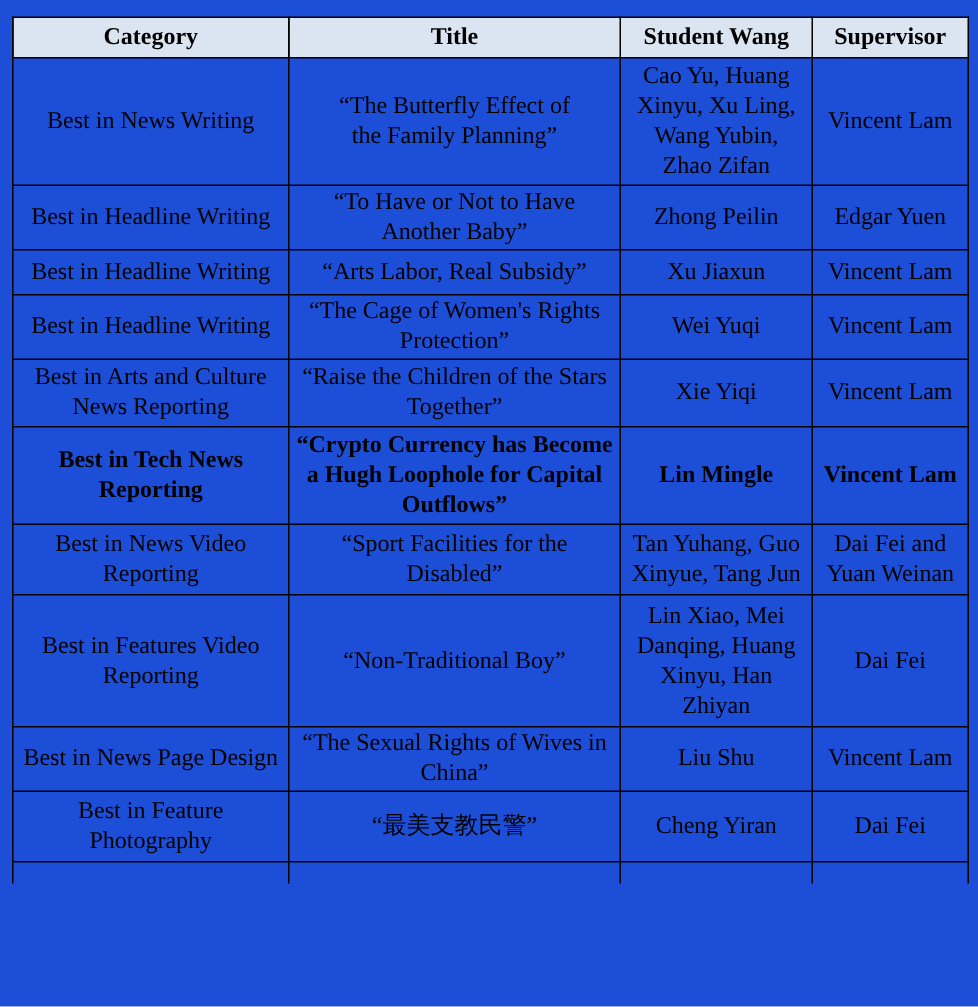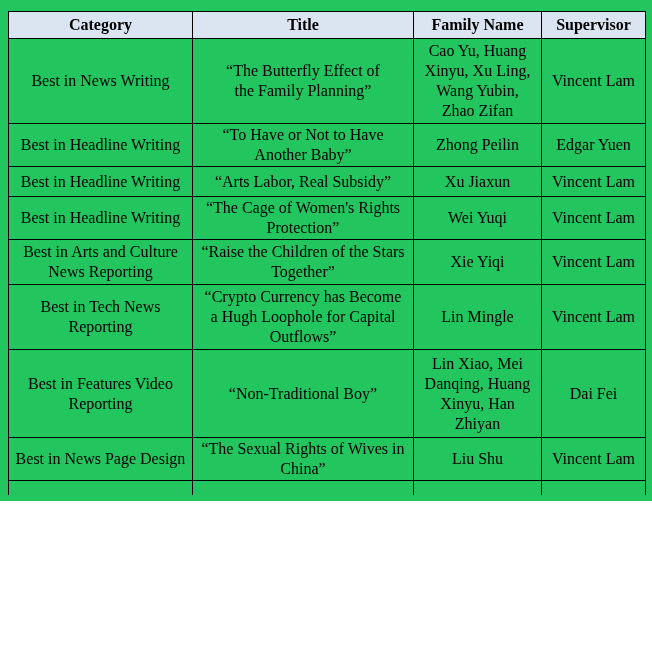--- a/index.html
+++ b/index.html
@@ -3,23 +3,23 @@
 <meta charset="utf-8">
 <style>
   html, body {
     margin: 0;
     padding: 0;
     background: #ffffff;
   }
   .page {
     position: relative;
     width: 652px;
-    height: 501px;
+    height: 671px;
     overflow: hidden;
-    background: #22c55e;
+    background: #1d4ed8;
     font-family: "Liberation Serif", serif;
     color: #000000;
   }
   table.awards {
     position: absolute;
     left: 8px;
     top: 11px;
     width: 637px;
     border-collapse: collapse;
     table-layout: fixed;
@@ -43,21 +43,21 @@
     background: #dbe5f1;
     font-weight: bold;
   }
   tr.rh  { height: 27px; }
   tr.r0  { height: 85px; }
   tr.r1  { height: 41px; }
   tr.r2  { height: 30px; }
   tr.r3  { height: 42px; }
   tr.r4  { height: 64px; }
   tr.r5  { height: 45px; }
-  tr.r6  { height: 65px; }
+  tr.r6  { height: 65px; font-weight: bold; }
   tr.r7  { height: 47px; }
   tr.r8  { height: 88px; }
   tr.r9  { height: 43px; margin-top: 32px; }
   tr.r10 { height: 26px; }
   tr.r11 { height: 47px; }
   tr.stub { height: 14px; }
   tr.stub td {
     border-bottom: none;
   }
 </style>
@@ -69,21 +69,21 @@
     <colgroup>
       <col class="c-category">
       <col class="c-title">
       <col class="c-student">
       <col class="c-supervisor">
     </colgroup>
     <thead>
       <tr class="rh">
         <th>Category</th>
         <th>Title</th>
-        <th>Family Name</th>
+        <th>Student Wang</th>
         <th>Supervisor</th>
       </tr>
     </thead>
     <tbody>
       <tr class="r0">
         <td>Best in News Writing</td>
         <td>“The Butterfly Effect of
 the Family Planning”</td>
         <td>Cao Yu, Huang
 Xinyu, Xu Ling,
@@ -121,37 +121,54 @@
       </tr>
       <tr class="r6">
         <td>Best in Tech News
 Reporting</td>
         <td>“Crypto Currency has Become
 a Hugh Loophole for Capital
 Outflows”</td>
         <td>Lin Mingle</td>
         <td>Vincent Lam</td>
       </tr>
+      <tr class="r7">
+        <td>Best in News Video
+Reporting</td>
+        <td>“Sport Facilities for the
+Disabled”</td>
+        <td>Tan Yuhang, Guo
+Xinyue, Tang Jun</td>
+        <td>Dai Fei and
+Yuan Weinan</td>
+      </tr>
       <tr class="r8">
         <td>Best in Features Video
 Reporting</td>
         <td>“Non-Traditional Boy”</td>
         <td>Lin Xiao, Mei
 Danqing, Huang
 Xinyu, Han
 Zhiyan</td>
         <td>Dai Fei</td>
       </tr>
       <tr class="r9">
         <td>Best in News Page Design</td>
         <td>“The Sexual Rights of Wives in
 China”</td>
         <td>Liu Shu</td>
         <td>Vincent Lam</td>
       </tr>
+      <tr class="r11">
+        <td>Best in Feature
+Photography</td>
+        <td>“最美支教民警”</td>
+        <td>Cheng Yiran</td>
+        <td>Dai Fei</td>
+      </tr>
       <tr class="stub">
         <td></td>
         <td></td>
         <td></td>
         <td></td>
       </tr>
     </tbody>
   </table>
 </div>
 

